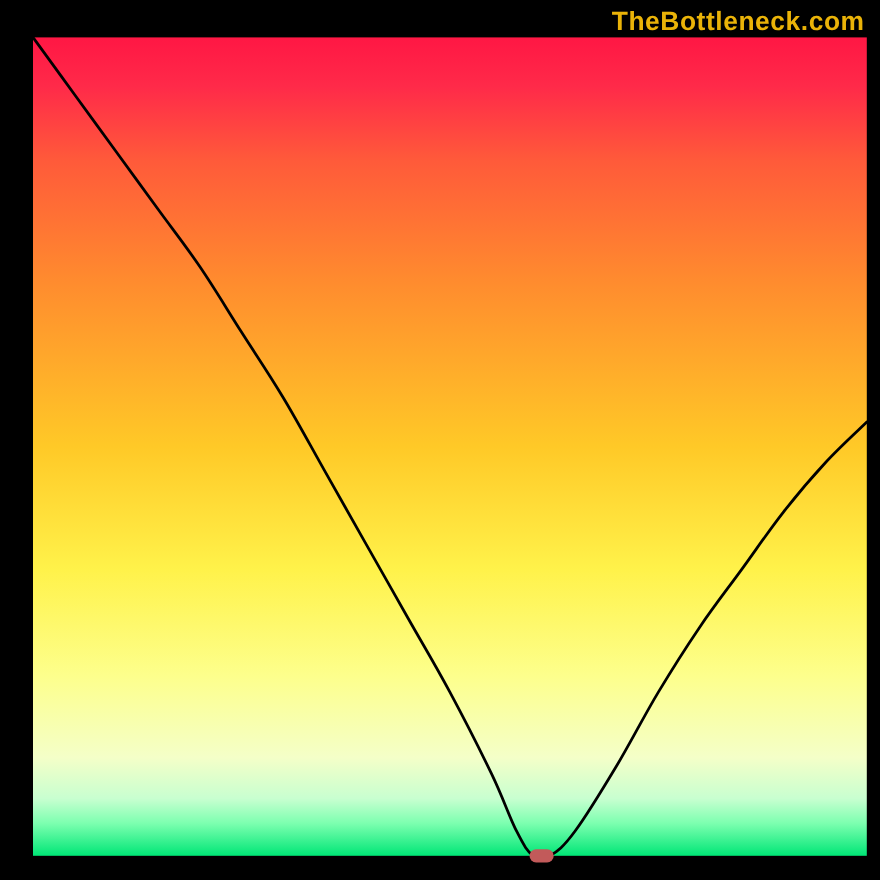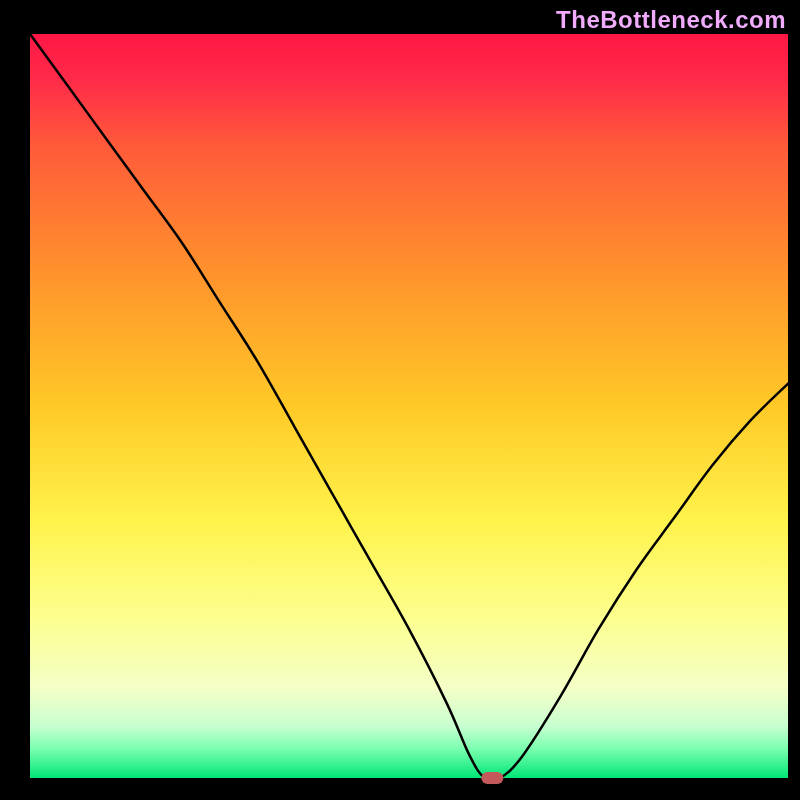--- a/index.html
+++ b/index.html
@@ -18,21 +18,21 @@
     width: 800px;
     height: 800px;
   }
   .watermark {
     position: absolute;
     top: 6px;
     right: 14px;
     font-family: Arial, Helvetica, sans-serif;
     font-size: 24px;
     font-weight: bold;
-    color: #f0abfc;
+    color: #eab308;
     letter-spacing: 0.5px;
     z-index: 10;
   }
   svg {
     display: block;
   }
 </style>
 </head>
 <body>
 

